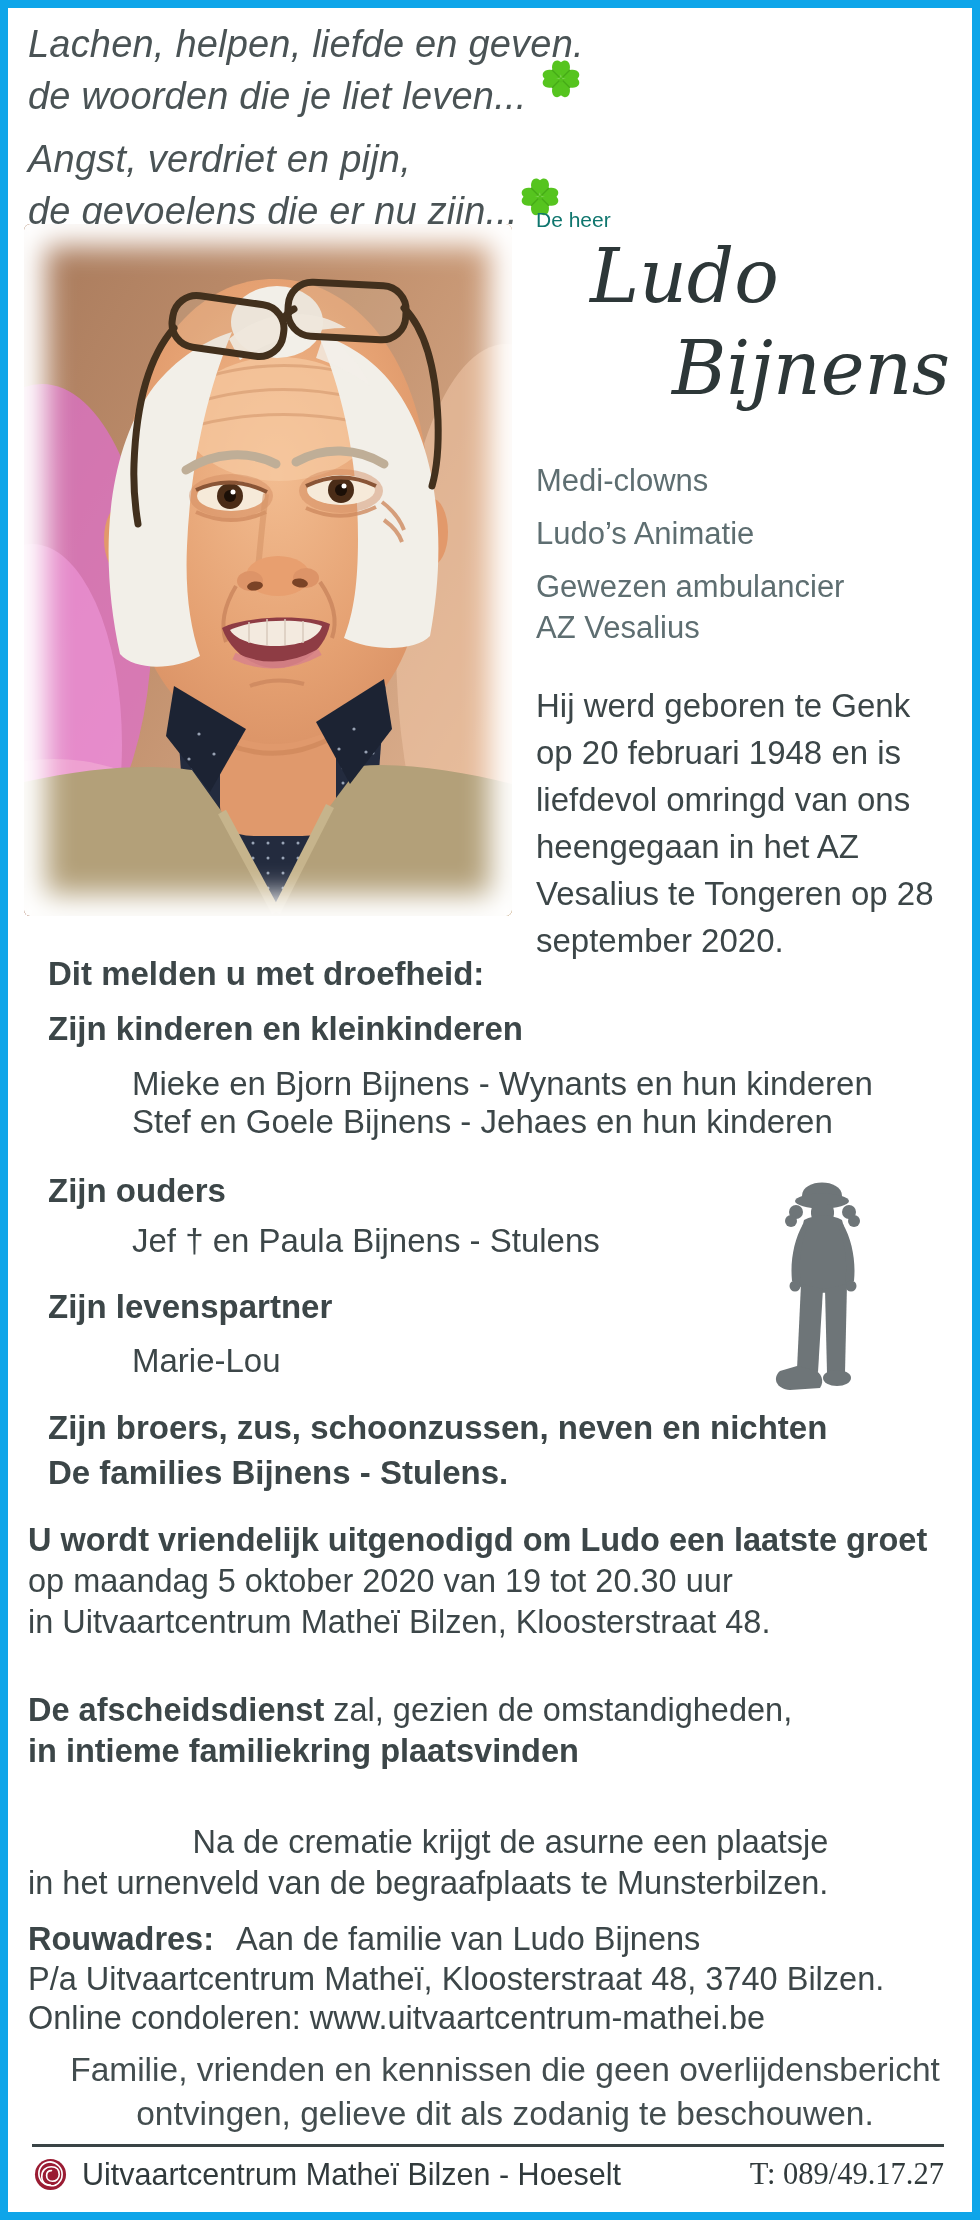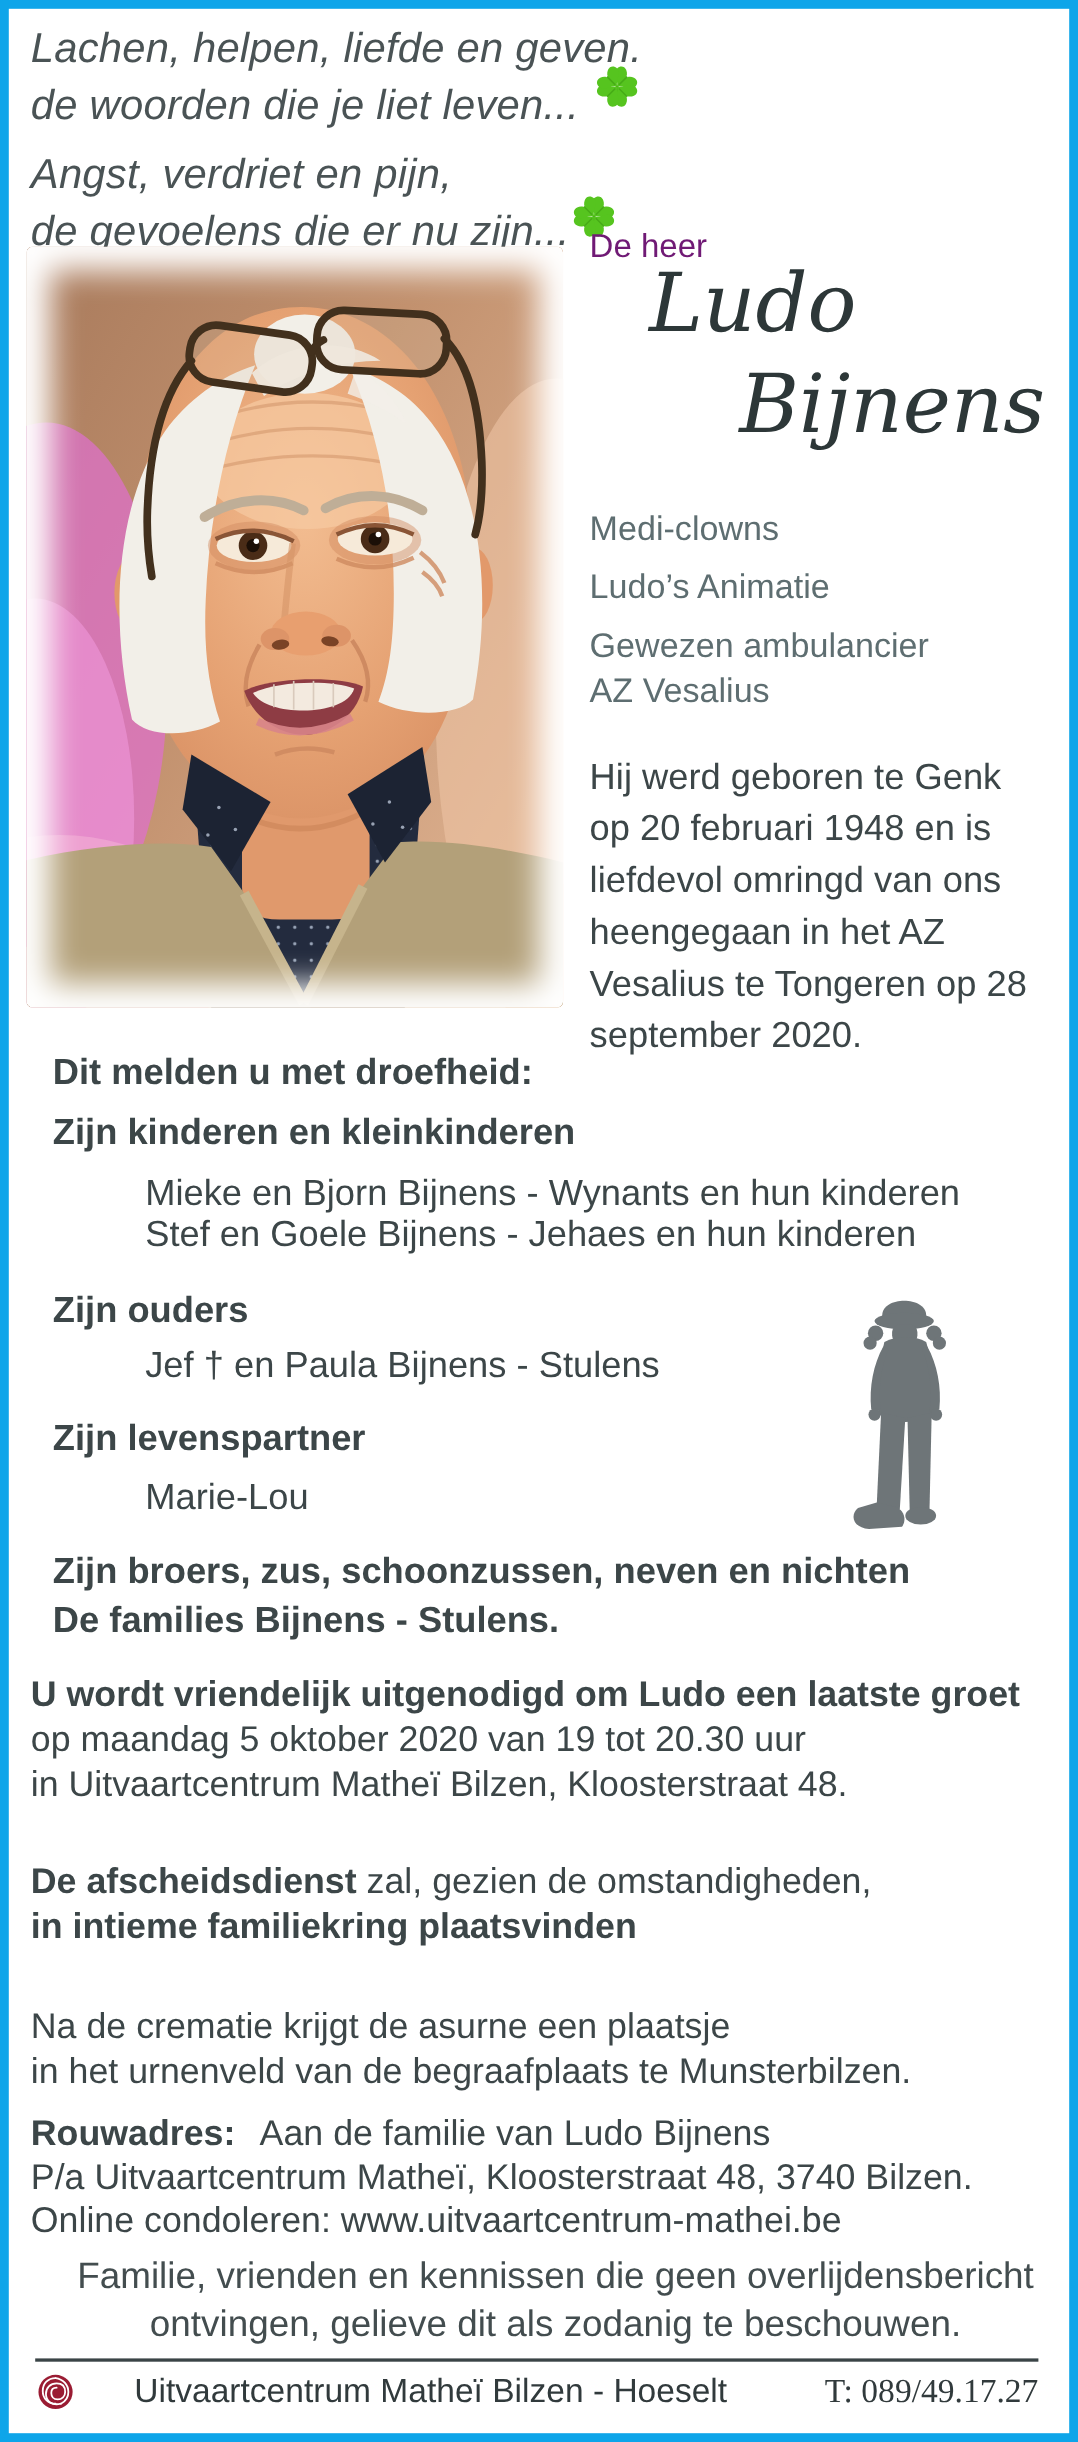--- a/index.html
+++ b/index.html
@@ -19,46 +19,46 @@
   .verse1{top:10px;}
   .verse2{top:125px;}
   .clover{width:40px;height:44px;}
   .clover1{left:533px;top:48px;}
   .clover2{left:512px;top:166px;}
   
   .photo{left:16px;top:216px;width:488px;height:692px;border-radius:6px;overflow:hidden;}
   .photo svg{display:block;width:100%;height:100%;}
   .photo::after{content:"";position:absolute;inset:0;box-shadow:inset 0 0 28px 22px #ffffff;border-radius:6px;}
   
-  .salutation{left:528px;top:200px;font-size:30px;color:#701a75;}
+  .salutation{left:528px;top:200px;font-size:21px;color:#0f766e;}
   .name-block{left:528px;top:222px;font-family:"DejaVu Serif", serif;font-style:italic;
               font-size:74px;line-height:92px;color:#2d3738;}
   .name-first{padding-left:54px;}
   .name-last{padding-left:136px;}
   .roles{left:528px;top:452px;width:330px;font-size:31px;line-height:41px;color:#5e6e71;}
   .role{margin-bottom:12px;}
   .life{left:528px;top:674px;width:400px;font-size:33px;line-height:47px;color:#3c4648;}
   
   .sec{left:20px;font-size:33px;line-height:40px;color:#3c4648;white-space:nowrap;margin-left:20px;}
   .h{font-weight:600;color:#39434  5;}
   .indent{left:104px;}
   
   .clown{left:762px;top:1160px;width:104px;height:228px;}
   
   .para{left:20px;font-size:32.5px;color:#3c4648;white-space:nowrap;}
   .invite{top:1512px;line-height:41px;}
   .service{top:1682px;line-height:41px;}
-  .cremation{top:1814px;line-height:41px;}
+  .cremation{top:1814px;line-height:41px;text-align:right;}
   .contact{top:1912px;line-height:39.5px;}
   .bold{font-weight:700;}
   .addr-gap{margin-left:22px;}
   .notice{left:0;top:2040px;width:958px;text-align:center;font-size:33.5px;line-height:44px;color:#434d4f;margin-left:18px;}
   
   .rule{left:24px;top:2136px;width:912px;height:3px;background:#3a4446;}
-  .footer{left:26px;top:2149px;width:910px;display:flex;align-items:center;font-size:30.5px;color:#313a3c;gap:40px;}
+  .footer{left:26px;top:2149px;width:910px;display:flex;align-items:center;font-size:30.5px;color:#313a3c;}
   .logo{width:33px;height:33px;flex:0 0 auto;}
   .company{margin-left:15px;}
   .phone{margin-left:auto;font-family:Liberation Serif, serif;}
 </style>
 </head>
 <body>
 
 <svg width="0" height="0" style="position:absolute" aria-hidden="true">
   <defs>
     <g id="cloverleafset">

